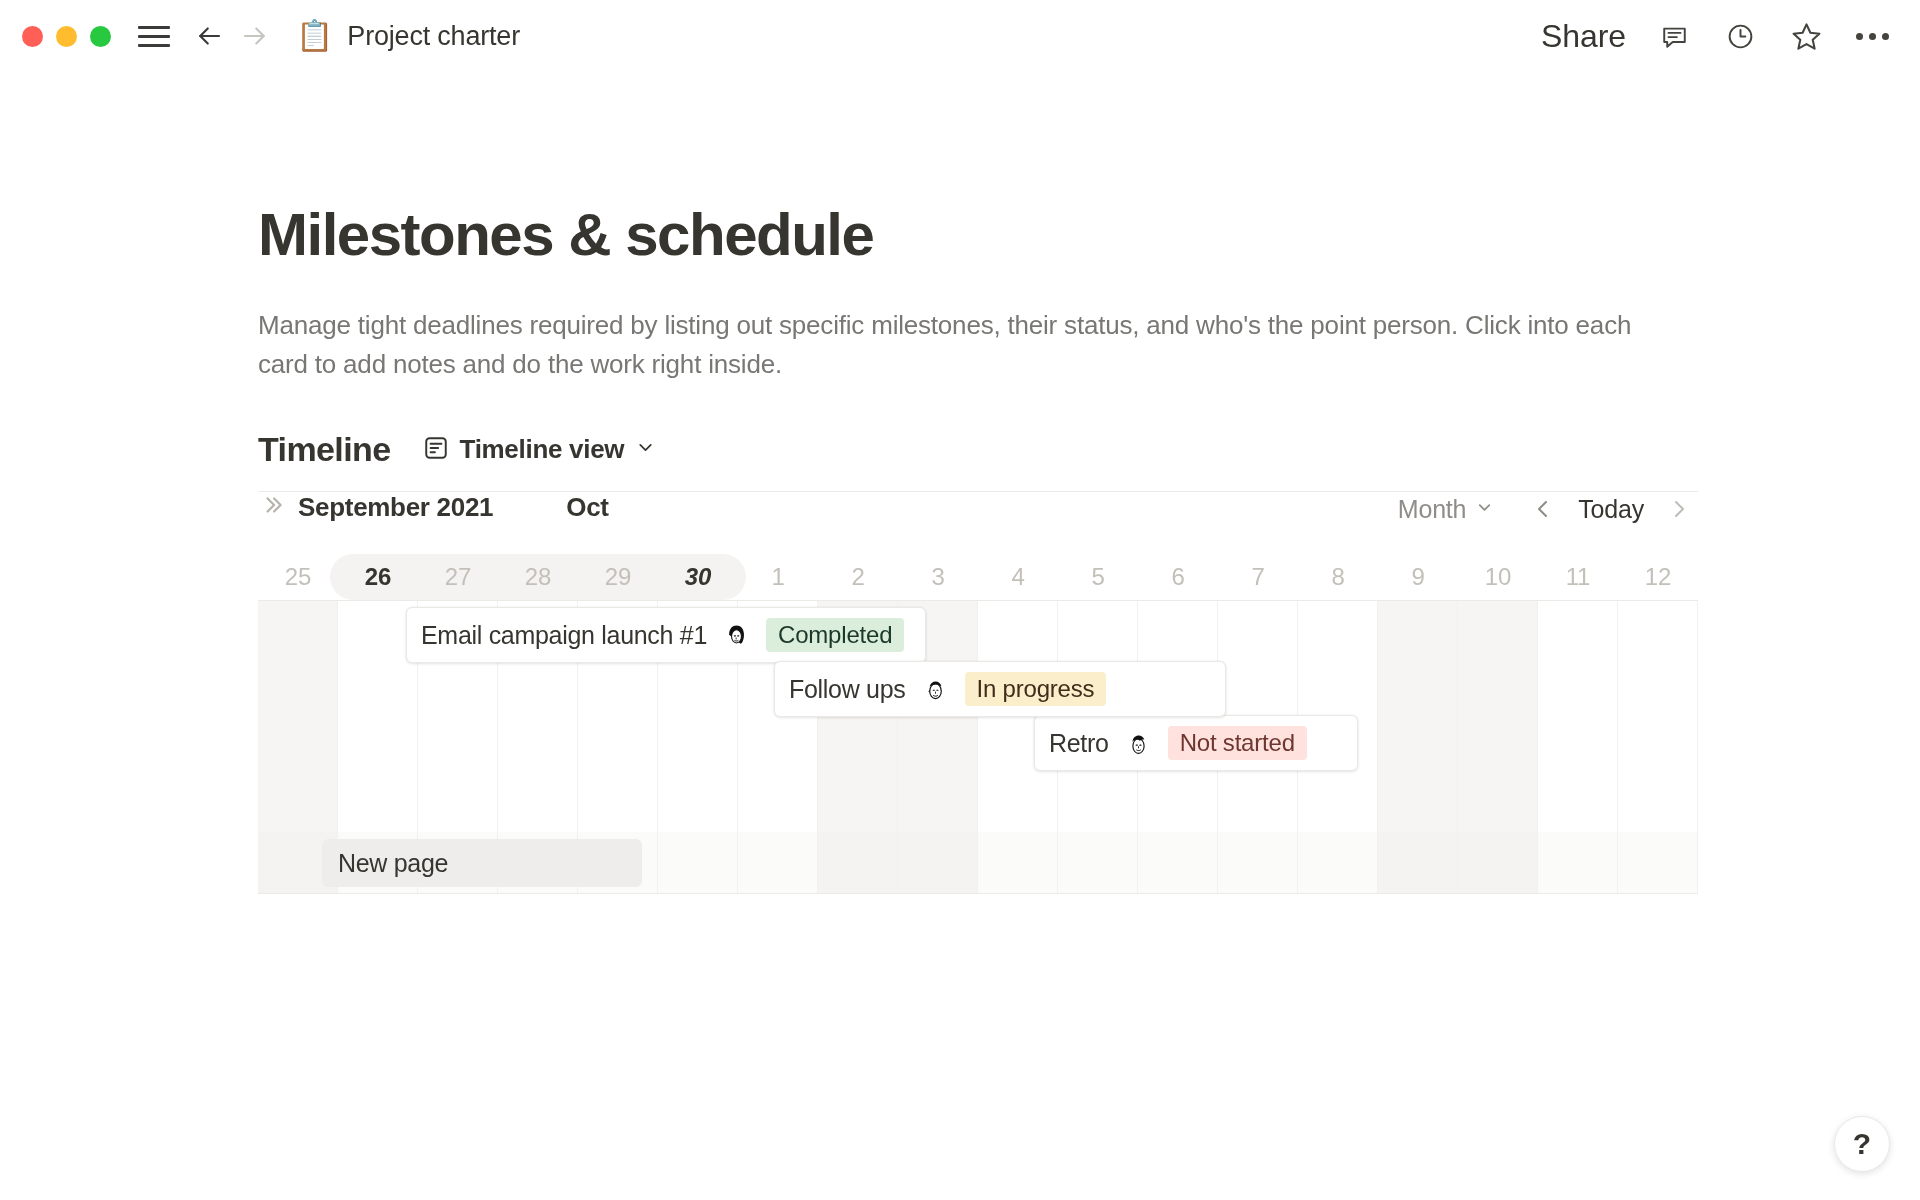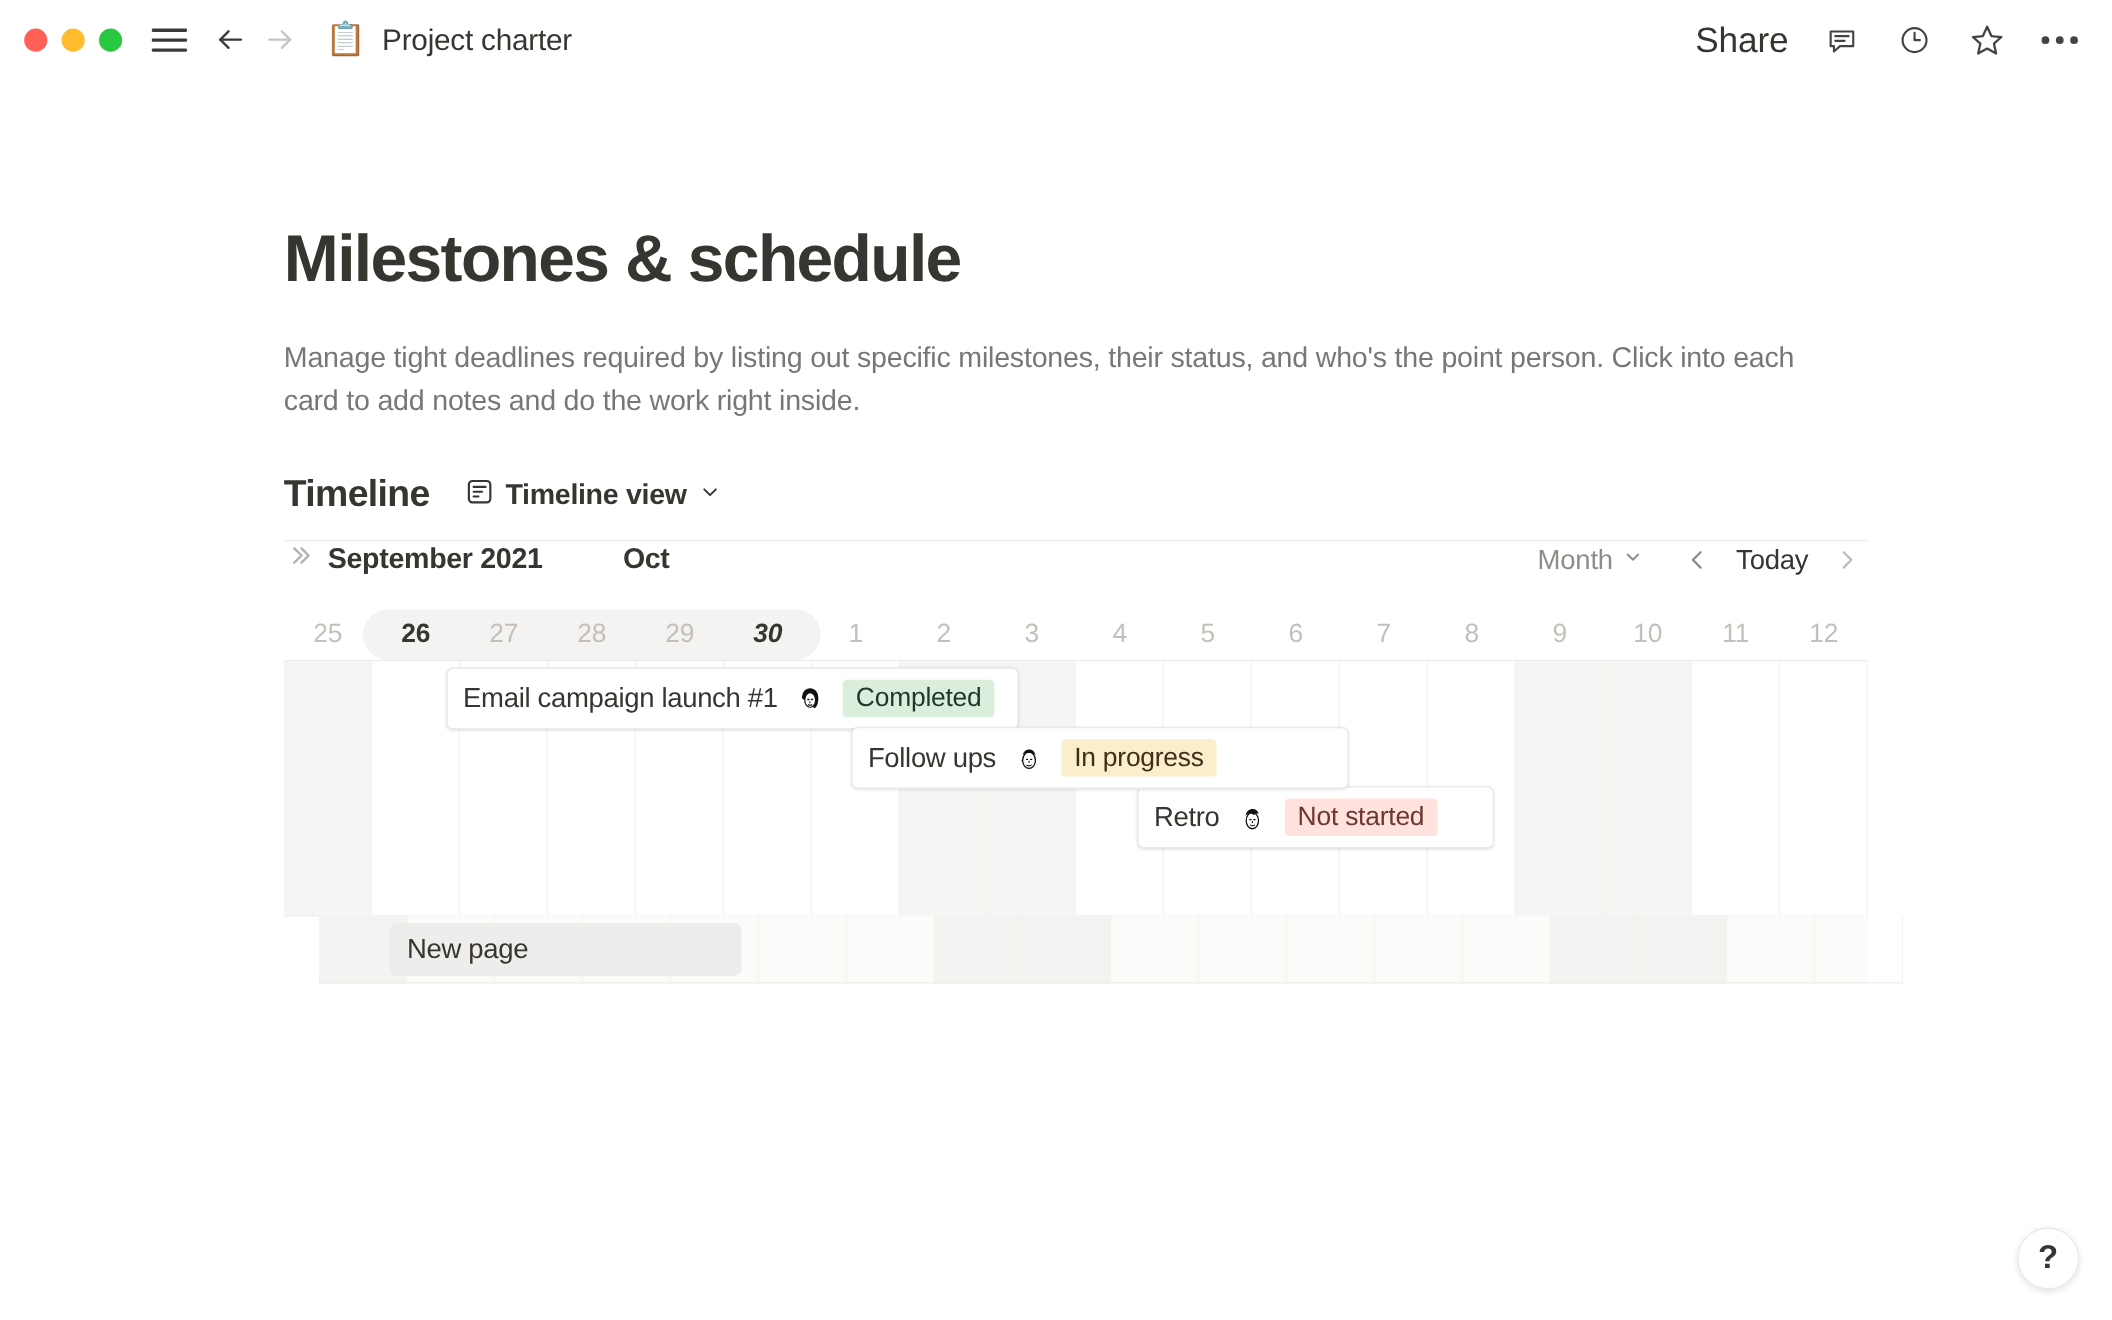--- a/index.html
+++ b/index.html
@@ -99,21 +99,21 @@
     display: flex; align-items: center; padding: 0 14px; gap: 13px; cursor: pointer;
     white-space: nowrap;
   }
   .tlcard-title { font-size: 25px; color: #37352f; letter-spacing: -0.3px; }
   .avatar { width: 33px; height: 33px; flex: 0 0 33px; border-radius: 50%; overflow: hidden;
      background: #fff; display: block; }
   .avatar svg { display: block; width: 33px; height: 33px; }
   .badge { font-size: 24px; padding: 3px 12px; border-radius: 4px; letter-spacing: -0.2px; }
 
   
-  .newrow-wrap { position: relative; height: 62px; background: #fbfbfa; margin-left: 32px; }
+  .newrow-wrap { position: relative; height: 62px; background: #fbfbfa; }
   .newrow-col { position: absolute; top: 0; height: 100%; border-right: 1px solid #f3f1ee; }
   .newrow-col.shade { background: #f4f3f1; }
   .newpage {
     position: absolute; height: 48px; top: 7px; border-radius: 6px; background: #eeedeb;
     display: flex; align-items: center; padding-left: 16px; cursor: pointer;
   }
   .newpage-text { font-size: 25px; color: #37352f; letter-spacing: -0.3px; }
   .grid-bottom { position: absolute; left: 0; width: 1440px; height: 1px; background: #eceae6; }
 
   

